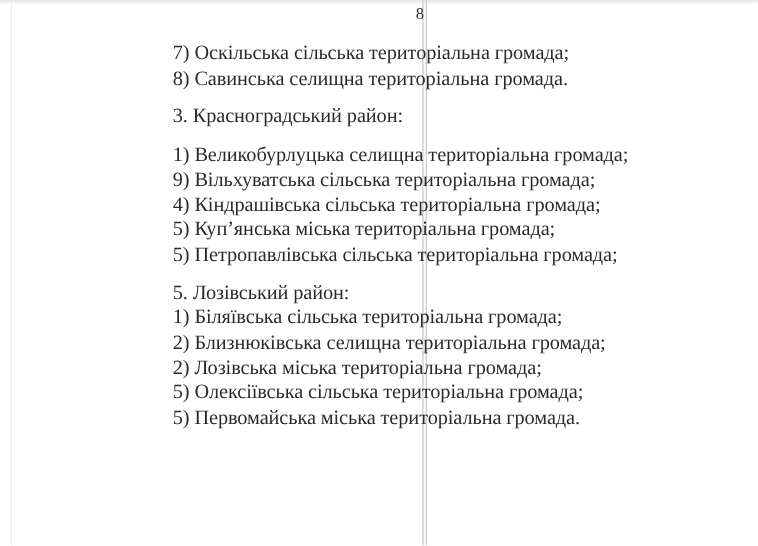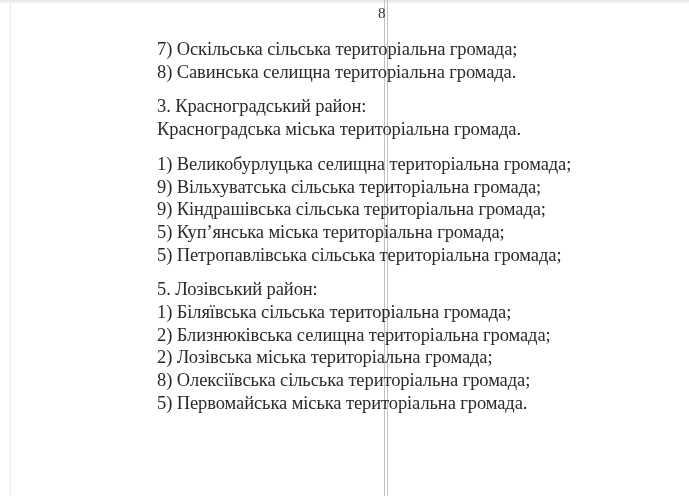--- a/index.html
+++ b/index.html
@@ -87,38 +87,37 @@
 
     <div class="section">
       <p class="line">7) Оскільська сільська територіальна громада;</p>
       <p class="line">8) Савинська селищна територіальна громада.</p>
     </div>
 
     <div class="gap"></div>
 
     <div class="section">
       <p class="line">3. Красноградський район:</p>
-      <p class="line">Красноградська міська територіальна громада.</p>
     </div>
 
     <div class="gap"></div>
 
     <div class="section">
       <p class="line">1) Великобурлуцька селищна територіальна громада;</p>
       <p class="line">9) Вільхуватська сільська територіальна громада;</p>
-      <p class="line">9) Кіндрашівська сільська територіальна громада;</p>
+      <p class="line">4) Кіндрашівська сільська територіальна громада;</p>
       <p class="line">5) Куп’янська міська територіальна громада;</p>
       <p class="line">5) Петропавлівська сільська територіальна громада;</p>
     </div>
 
     <div class="gap"></div>
 
     <div class="section">
       <p class="line">5. Лозівський район:</p>
       <p class="line">1) Біляївська сільська територіальна громада;</p>
       <p class="line">2) Близнюківська селищна територіальна громада;</p>
       <p class="line">2) Лозівська міська територіальна громада;</p>
-      <p class="line">8) Олексіївська сільська територіальна громада;</p>
+      <p class="line">5) Олексіївська сільська територіальна громада;</p>
       <p class="line">5) Первомайська міська територіальна громада.</p>
     </div>
 
   </div>
 </div>
 
 </body></html>

